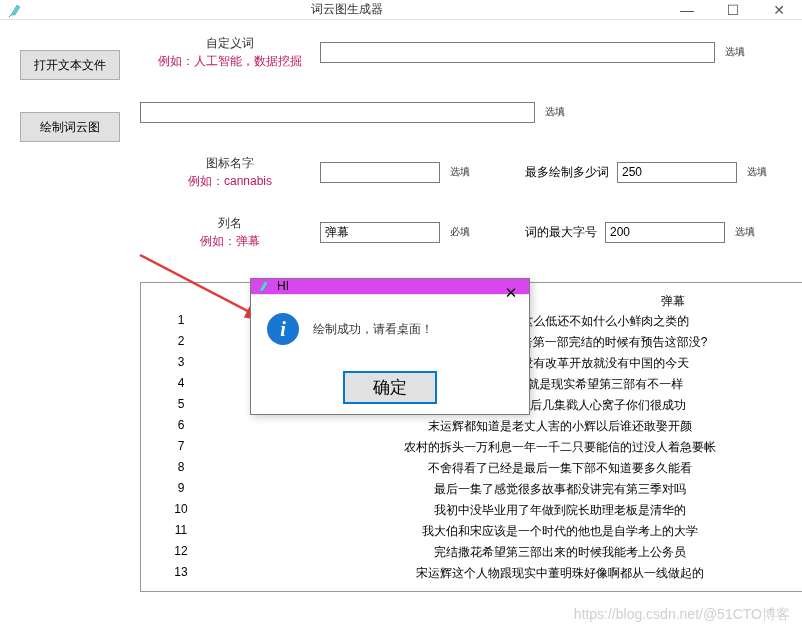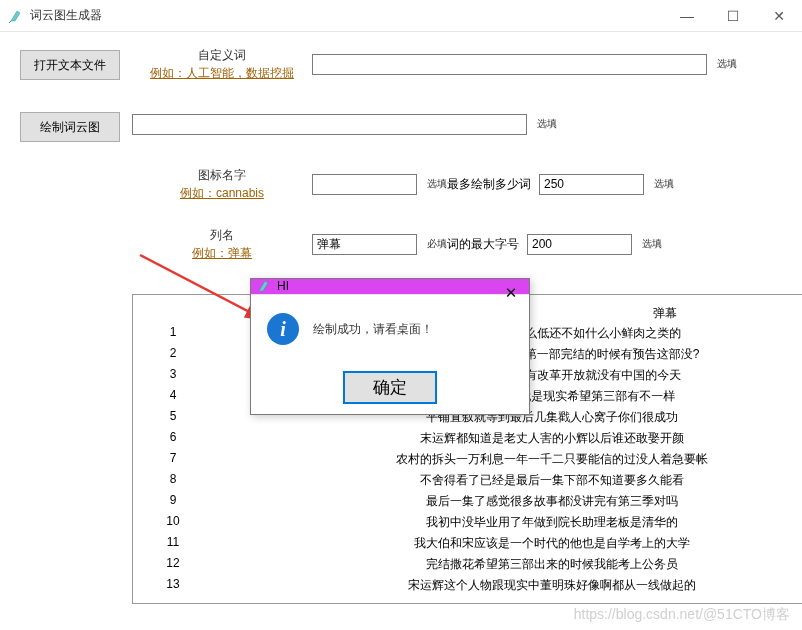--- a/index.html
+++ b/index.html
@@ -1,38 +1,38 @@
 <!DOCTYPE html>
 <html><head>
   <meta charset="utf-8">
   <style>
     * { box-sizing: border-box; margin: 0; padding: 0; }
     body { font-family: "Microsoft YaHei", Tahoma, sans-serif; font-size: 12px; background: #fff; width: 802px; height: 630px; position: relative; overflow: hidden; }
     
     
-    .titlebar { height: 32px; background: #fff; border-bottom: 1px solid #e5e5e5; display: flex; align-items: center; padding-left: 8px; }
+    .titlebar { height: 20px; background: #fff; border-bottom: 1px solid #e5e5e5; display: flex; align-items: center; padding-left: 8px; text-align: center; }
     .titlebar-icon { width: 16px; height: 16px; margin-right: 6px; }
     .titlebar-title { font-size: 12px; color: #333; flex: 1; }
     .titlebar-controls { display: flex; }
     .titlebar-btn { width: 46px; height: 30px; display: flex; align-items: center; justify-content: center; color: #555; font-size: 14px; }
     
     
-    .main { padding: 12px 12px; }
+    .main { padding: 12px 20px; }
     .left-buttons { position: absolute; left: 20px; top: 50px; width: 100px; }
     .btn { border: 1px solid #adadad; background: #e1e1e1; padding: 4px 8px; font-size: 12px; font-family: inherit; display: block; width: 100px; height: 30px; margin-bottom: 32px; text-align: center; }
     
     .form-area { margin-left: 120px; }
     .form-row { display: flex; align-items: center; margin-bottom: 20px; height: 40px; }
     .label-block { width: 180px; text-align: center; font-size: 12px; color: #333; line-height: 1.5; }
-    .label-block .sub { color: #a16207; text-decoration: underline; }
+    .label-block .sub { color: #be185d; }
     .text-input { border: 1px solid #7a7a7a; height: 21px; padding: 2px 4px; font-size: 12px; font-family: inherit; background: #fff; }
     .input-wide { width: 395px; }
-    .input-med { width: 105px; }
+    .input-med { width: 120px; }
     .hint { margin-left: 10px; font-size: 10px; color: #333; }
-    .right-group { display: flex; align-items: center; }
+    .right-group { display: flex; align-items: center; margin-left: 55px; }
     .right-label { margin-right: 8px; font-size: 12px; }
     
     
     .table-area { border: 1px solid #999; margin-top: 30px; margin-left: 0; width: 760px; height: 310px; position: relative; overflow: hidden; }
     .table-header-col { position: absolute; left: 520px; top: 10px; font-size: 12px; }
     .table-row { display: flex; padding: 2px 0; font-size: 12px; }
     .row-num { width: 80px; text-align: center; }
     .row-text { flex: 1; text-align: center; }
     
     

